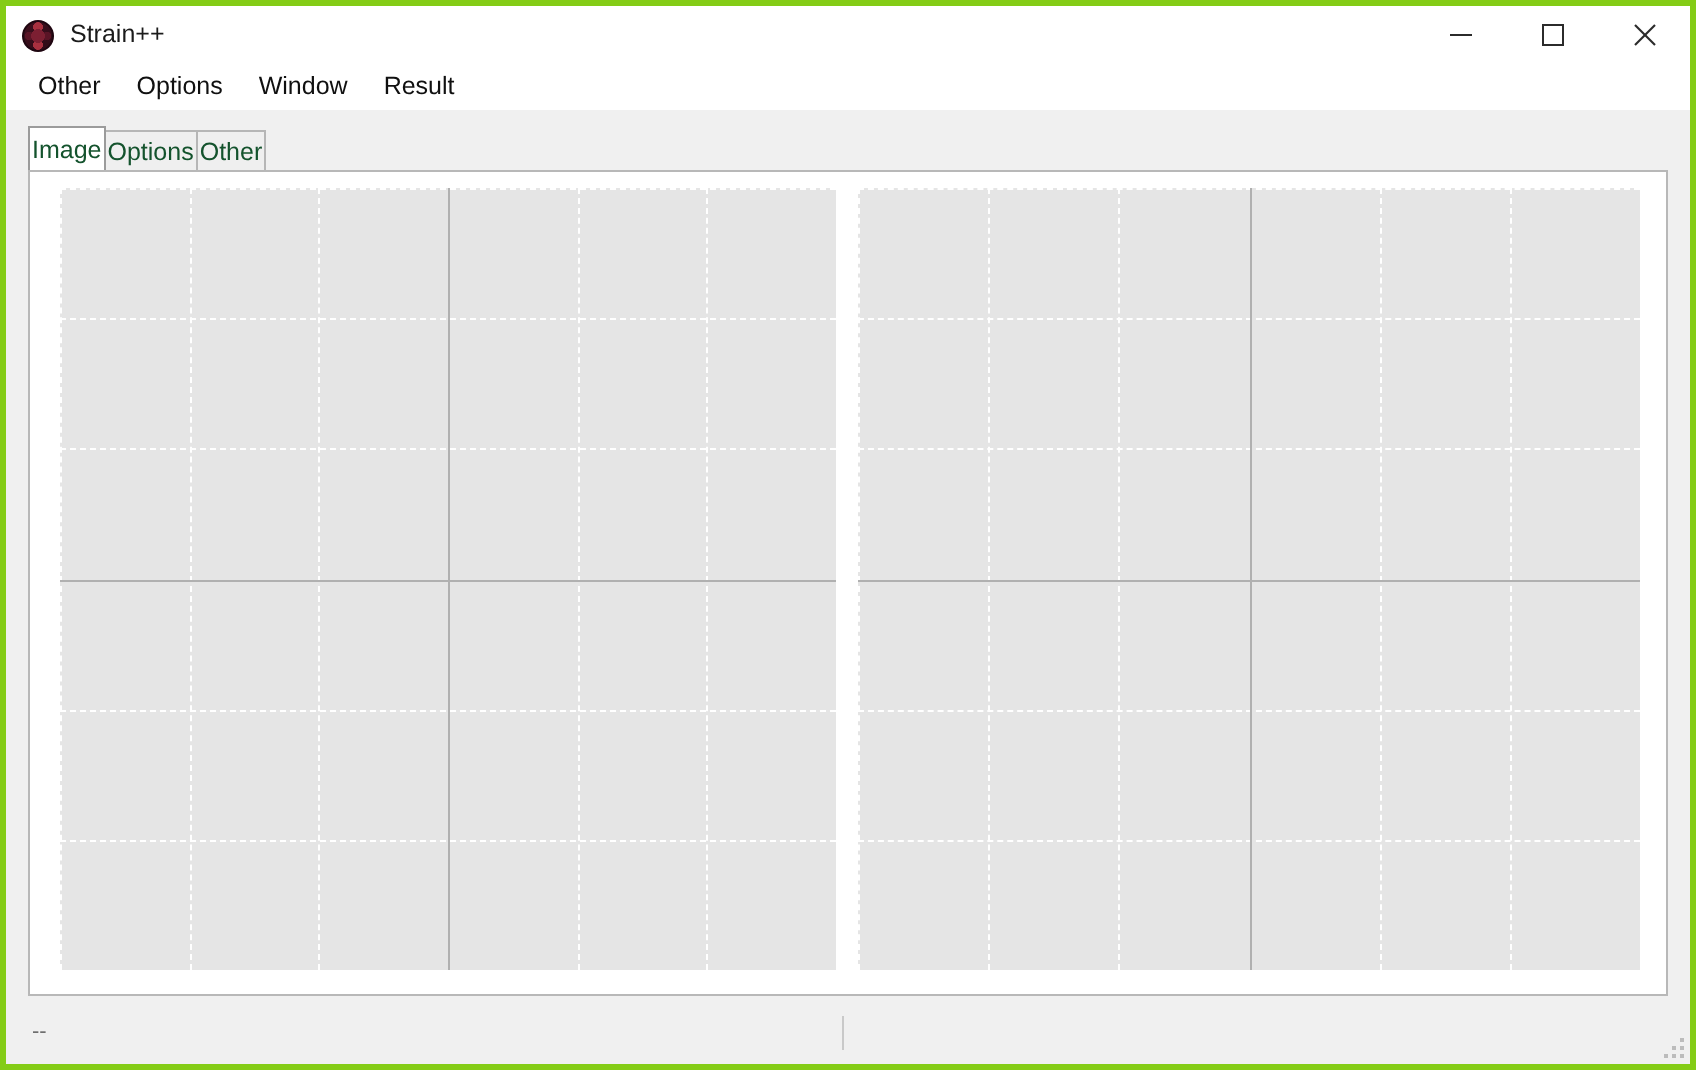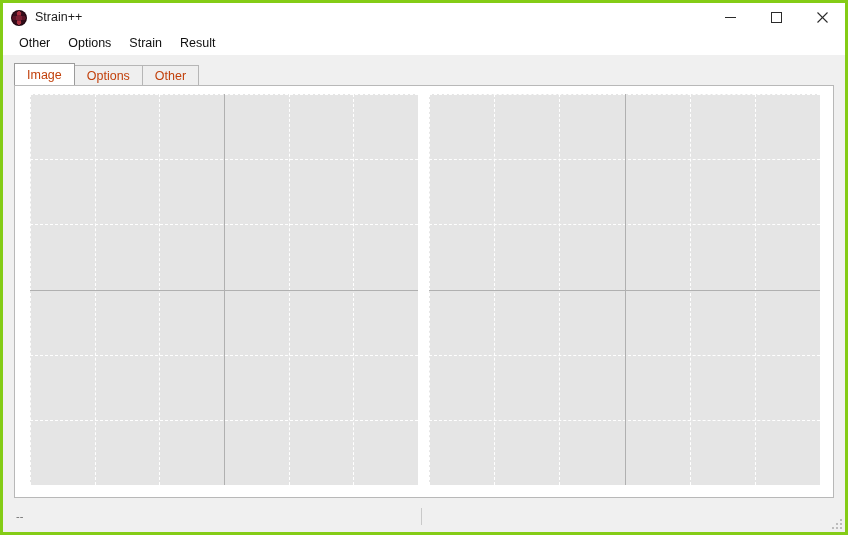--- a/index.html
+++ b/index.html
@@ -109,25 +109,25 @@
     min-height: 22px;
     margin: 8px 0 0 11px;
     display: flex;
     align-items: flex-end;
     position: relative;
     z-index: 3;
   }
   .tab {
     height: 20px;
     box-sizing: border-box;
-    padding: 0 12px;
+    padding: 0 1px;
     display: flex;
     align-items: center;
     font-size: 12.5px;
-    color: #c2410c;
+    color: #14532d;
     background: #efefef;
     border: 1px solid #b6b6b6;
     border-bottom: none;
     margin-right: -1px;
     white-space: nowrap;
   }
   .tab.selected {
     background: #ffffff;
     height: 22px;
     border-color: #9b9b9b;
@@ -274,21 +274,21 @@
           <line x1="1.5" y1="1.5" x2="11.5" y2="11.5" stroke="#2b2b2b" stroke-width="1.1"></line>
           <line x1="11.5" y1="1.5" x2="1.5" y2="11.5" stroke="#2b2b2b" stroke-width="1.1"></line>
         </svg>
       </div>
     </div>
   </div>
 
   <div id="menu-bar">
     <div class="menu-item">Other</div>
     <div class="menu-item">Options</div>
-    <div class="menu-item">Strain</div>
+    <div class="menu-item">Window</div>
     <div class="menu-item">Result</div>
   </div>
 
   <div id="client-area">
 
     <div id="tab-strip">
       <div class="tab selected">Image</div>
       <div class="tab">Options</div>
       <div class="tab">Other</div>
     </div>

